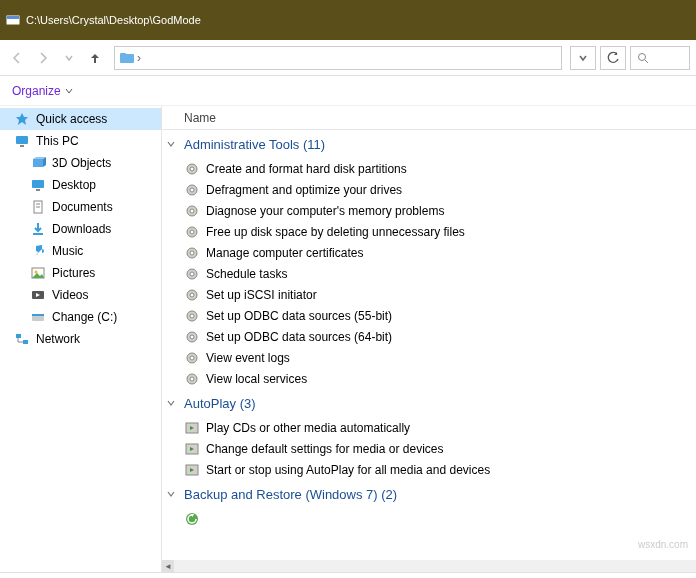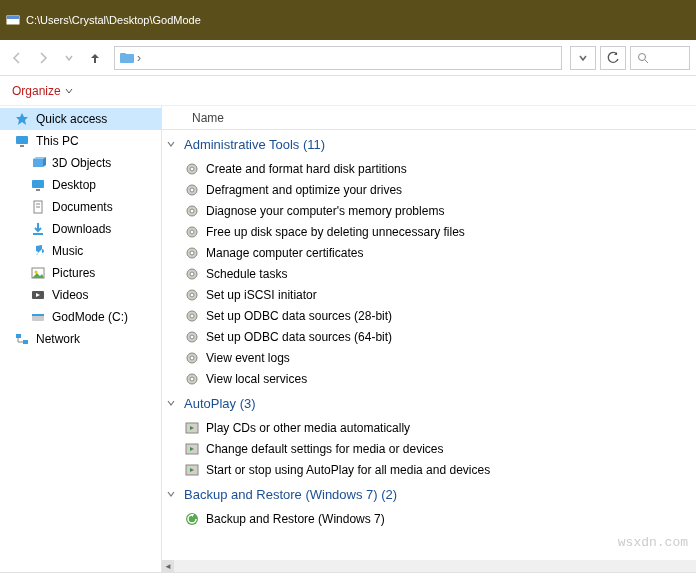--- a/index.html
+++ b/index.html
@@ -8,41 +8,41 @@
 .titlebar .icon { width: 14px; height: 14px; margin-right: 6px; }
 .titlebar .title { font-size: 11px; }
 .navbar { height: 36px; border-bottom: 1px solid #e0e0e0; display: flex; align-items: center; padding: 0 6px; gap: 4px; }
 .nav-btn { width: 22px; height: 22px; display: flex; align-items: center; justify-content: center; color: #999; cursor: pointer; }
 .nav-btn.enabled { color: #333; }
 .addressbar { flex: 1; height: 24px; border: 1px solid #ccc; display: flex; align-items: center; padding: 0 4px; margin: 0 4px; }
 .addressbar .chev { color: #666; padding: 0 2px; }
 .refresh-btn, .dropdown-btn { width: 26px; height: 24px; border: 1px solid #ccc; display: flex; align-items: center; justify-content: center; cursor: pointer; }
 .searchbox { width: 60px; height: 24px; border: 1px solid #ccc; display: flex; align-items: center; justify-content: flex-start; padding:0 6px; color:#888; }
 .toolbar { height: 30px; display: flex; align-items: center; padding: 0 12px; border-bottom:1px solid #f0f0f0; }
-.toolbar-item { display: flex; align-items: center; gap: 4px; color: #b91c1c; cursor: pointer; }
+.toolbar-item { display: flex; align-items: center; gap: 4px; color: #6d28d9; cursor: pointer; }
 .body { display: flex; height: 466px; }
 .sidebar { width: 162px; border-right: 1px solid #e5e5e5; overflow: hidden; padding-top:2px;}
 .side-section { margin-bottom: 0; }
 .side-item { display: flex; align-items: center; height: 22px; padding-left: 14px; gap: 6px; cursor: pointer; }
 .side-item.sub { padding-left: 30px; }
 .side-item.active { background: #cce8ff; }
 .side-item .icon { width: 16px; height: 16px; flex-shrink:0; }
 .main { flex: 1; overflow: hidden; position: relative; }
-.col-header { height: 24px; border-bottom: 1px solid #e5e5e5; padding-left: 30px; color: #444; display:flex; align-items:center; }
+.col-header { height: 24px; border-bottom: 1px solid #e5e5e5; padding-left: 22px; color: #444; display:flex; align-items:center; }
 .content { position: absolute; left:0; right:0; top:24px; bottom:12px; overflow:hidden; }
 .group-header { display: flex; align-items: center; height: 28px; padding-left: 4px; gap: 4px; color: #1b4f93; cursor: pointer; }
 .group-header .chev { width: 14px; text-align:center; color:#555; }
 .group-header .name { font-size: 13px; }
 .item-row { display: flex; align-items: center; height: 21px; padding-left: 22px; gap: 6px; cursor: pointer; }
 .item-row .icon { width: 16px; height: 16px; flex-shrink:0; }
 .item-row .label { color: #000; white-space: nowrap; }
 .scrollbar-h { position:absolute; bottom:0; left:0; right:0; height:12px; background:#f0f0f0; display:flex; }
 .scrollbar-h .thumb-left { width:12px; background:#e0e0e0; display:flex; align-items:center; justify-content:center; color:#666; font-size:8px;}
 .statusbar { height: 24px; border-top: 1px solid #e0e0e0; display: flex; align-items: center; padding: 0 20px; color:#14532d; }
-.watermark { position:absolute; right:8px; bottom:28px; color:#ccc; font-size:13px;font-family:Liberation Mono, monospace; }
+.watermark { position:absolute; right:8px; bottom:28px; color:#ccc; font-size:10px; }
 svg { display:block; }
 </style>
 </head>
 <body>
 
 <div class="titlebar">
   <span class="icon">
     <svg width="14" height="14">
         <rect x="1" y="3" width="12" height="8" fill="#fff" stroke="#fff" stroke-width="1"></rect>
         <rect x="1" y="3" width="12" height="3" fill="#5a8dd6"></rect>
@@ -199,21 +199,21 @@
             </span>
             <span>Videos</span>
           </div>
           <div class="side-item sub">
             <span class="icon">
               <svg width="16" height="16">
                 <rect x="2" y="5" width="12" height="7" fill="#ccc" rx="1"></rect>
                 <rect x="2" y="5" width="12" height="2" fill="#3a9de0"></rect>
               </svg>
             </span>
-            <span>GodMode (C:)</span>
+            <span>Change (C:)</span>
           </div>
         </div>
     </div>
     <div class="side-section">
       <div class="side-item">
         <span class="icon">
             <svg width="16" height="16">
               <rect x="2" y="3" width="5" height="4" fill="#3a9de0"></rect>
               <rect x="9" y="9" width="5" height="4" fill="#3a9de0"></rect>
               <line x1="4" y1="7" x2="4" y2="11" stroke="#888"></line>
@@ -301,21 +301,21 @@
           </span>
           <span class="label">Set up iSCSI initiator</span>
         </div>
         <div class="item-row">
           <span class="icon">
             <svg width="16" height="16">
               <circle cx="8" cy="8" r="5" fill="#d4d0c8" stroke="#888"></circle>
               <circle cx="8" cy="8" r="2" fill="#fff" stroke="#888"></circle>
             </svg>
           </span>
-          <span class="label">Set up ODBC data sources (28-bit)</span>
+          <span class="label">Set up ODBC data sources (55-bit)</span>
         </div>
         <div class="item-row">
           <span class="icon">
             <svg width="16" height="16">
               <circle cx="8" cy="8" r="5" fill="#d4d0c8" stroke="#888"></circle>
               <circle cx="8" cy="8" r="2" fill="#fff" stroke="#888"></circle>
             </svg>
           </span>
           <span class="label">Set up ODBC data sources (64-bit)</span>
         </div>
@@ -381,21 +381,20 @@
           <span class="name">Backup and Restore (Windows 7) (2)</span>
         </div>
         <div class="item-row">
           <span class="icon">
             <svg width="16" height="16">
               <circle cx="8" cy="8" r="6" fill="#5aa950"></circle>
               <path d="M8 4 A4 4 0 1 0 12 8" stroke="#fff" fill="none" stroke-width="1.5"></path>
               <polygon points="7,3 10,3 8.5,6" fill="#fff"></polygon>
             </svg>
           </span>
-          <span class="label">Backup and Restore (Windows 7)</span>
         </div>
       </div>
     <div class="scrollbar-h">
       <div class="thumb-left">◄</div>
     </div>
   </div>
 </div>
 
 <div class="statusbar">
   <span>207 items</span>

